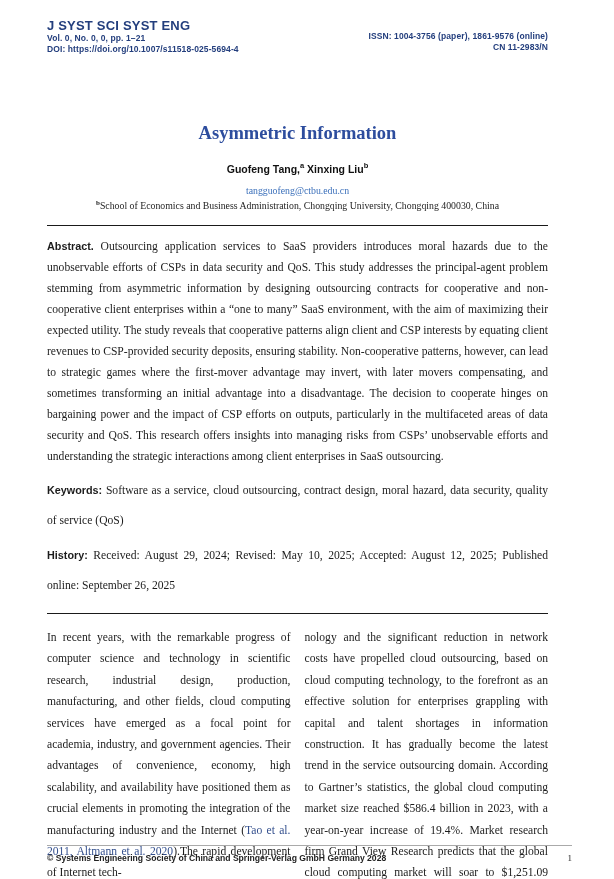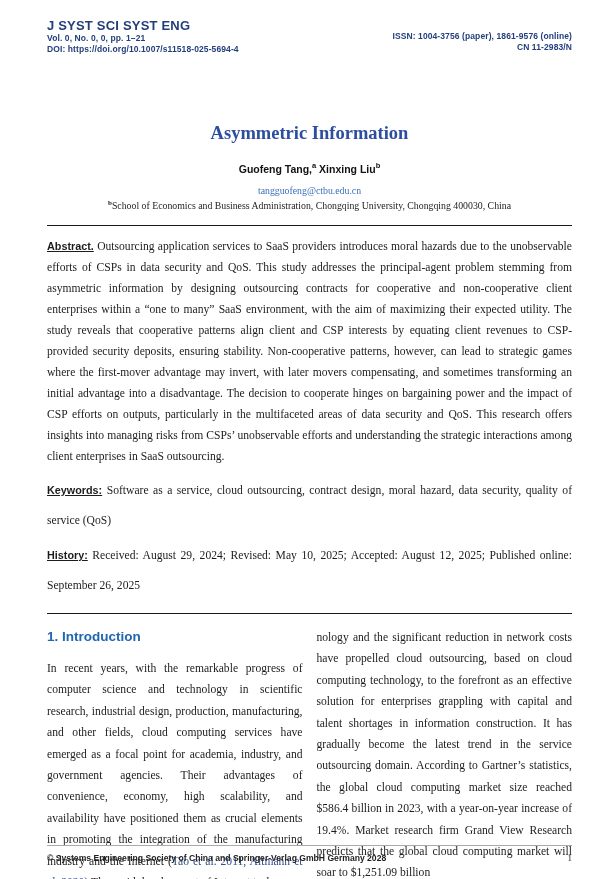--- a/index.html
+++ b/index.html
@@ -1,21 +1,21 @@
 <!DOCTYPE html>
 <html><head>
 <meta charset="utf-8">
 <style>
   html,body { margin:0; padding:0; background:#ffffff; }
   body {
     width:614px; height:879px; position:relative; overflow:hidden;
     font-family:"Liberation Serif", serif; color:#1c1c1c;
     -webkit-font-smoothing:antialiased;
   }
-  .page { position:absolute; inset:0; padding:18px 42px 0 47px; box-sizing:border-box; }
+  .page { position:absolute; inset:0; padding:18px 66px 0 47px; box-sizing:border-box; }
 
   
   .masthead { display:flex; justify-content:space-between; align-items:flex-start; }
   .mast-left, .mast-right { font-family:"Liberation Sans", sans-serif; font-weight:bold; color:#233e7d; }
   .mast-right { text-align:right; padding-top:13px; }
   .journal-name { font-size:13px; letter-spacing:0.2px; line-height:15px; }
   .mast-line { font-size:8.5px; line-height:10.5px; letter-spacing:0.1px; }
 
   
   .paper-title {
@@ -32,21 +32,21 @@
   .affiliations { margin-top:9px; text-align:center; font-size:9.8px; line-height:13.6px; color:#1c1c1c; }
   .aff-line sup { font-size:7px; font-weight:bold; }
   .email { color:#3a6fba; text-decoration:none; cursor:pointer; }
   .env-mark { color:#1c1c1c; }
 
   
   .rule { border:none; border-top:1.4px solid #1a1a1a; margin:12px 0 0 0; }
 
   
   .fm-para { margin:10px 0 0 0; font-size:11.6px; line-height:21px; text-align:justify; }
-  .fm-label { font-family:"Liberation Sans", sans-serif; font-weight:bold; font-size:10.8px;text-decoration:underline; }
+  .fm-label { font-family:"Liberation Sans", sans-serif; font-weight:bold; font-size:10.8px; }
   .fm-para.tight { margin-top:8px; line-height:30px; }
 
   
   .columns { display:flex; gap:14px; margin-top:13px; }
   .col { flex:1; min-width:0; }
   .section-heading {
     margin:2px 0 14px 0; font-family:"Liberation Sans", sans-serif;
     font-weight:bold; font-size:13.5px; color:#2066b0;
   }
   .body-para { margin:0; font-size:11.6px; line-height:21.4px; text-align:justify; }
@@ -92,21 +92,20 @@
   <p class="fm-para"><span class="fm-label">Abstract.</span><span> Outsourcing application services to SaaS providers introduces moral hazards due to the unobservable efforts of CSPs in data security and QoS. This study addresses the principal-agent problem stemming from asymmetric information by designing outsourcing contracts for cooperative and non-cooperative client enterprises within a “one to many” SaaS environment, with the aim of maximizing their expected utility. The study reveals that cooperative patterns align client and CSP interests by equating client revenues to CSP-provided security deposits, ensuring stability. Non-cooperative patterns, however, can lead to strategic games where the first-mover advantage may invert, with later movers compensating, and sometimes transforming an initial advantage into a disadvantage. The decision to cooperate hinges on bargaining power and the impact of CSP efforts on outputs, particularly in the multifaceted areas of data security and QoS. This research offers insights into managing risks from CSPs’ unobservable efforts and understanding the strategic interactions among client enterprises in SaaS outsourcing.</span></p>
 
   <p class="fm-para tight"><span class="fm-label">Keywords:</span><span> Software as a service, cloud outsourcing, contract design, moral hazard, data security, quality of service (QoS)</span></p>
 
   <p class="fm-para tight" style="margin-top:4px;"><span class="fm-label">History:</span><span> Received: August 29, 2024; Revised: May 10, 2025; Accepted: August 12, 2025; Published online: September 26, 2025</span></p>
 
   <hr class="rule">
 
   <div class="columns">
     <div class="col">
-      <h2 class="section-heading">1. Introduction</h2>
       <p class="body-para"><span>In recent years, with the remarkable progress of computer science and technology in scientific research, industrial design, production, manufacturing, and other fields, cloud computing services have emerged as a focal point for academia, industry, and government agencies. Their advantages of convenience, economy, high scalability, and availability have positioned them as crucial elements in promoting the integration of the manufacturing industry and the Internet (</span><span class="citation">Tao et al. 2011, Altmann et al. 2020</span><span>).The rapid development of Internet tech-</span></p>
     </div>
     <div class="col">
       <p class="body-para">nology and the significant reduction in network costs have propelled cloud outsourcing, based on cloud computing technology, to the forefront as an effective solution for enterprises grappling with capital and talent shortages in information construction. It has gradually become the latest trend in the service outsourcing domain. According to Gartner’s statistics, the global cloud computing market size reached $586.4 billion in 2023, with a year-on-year increase of 19.4%. Market research firm Grand View Research predicts that the global cloud computing market will soar to $1,251.09 billion</p>
     </div>
   </div>
 
   <footer class="footer">
     <span>© Systems Engineering Society of China and Springer-Verlag GmbH Germany 2028</span>
     <span class="page-num">1</span>

